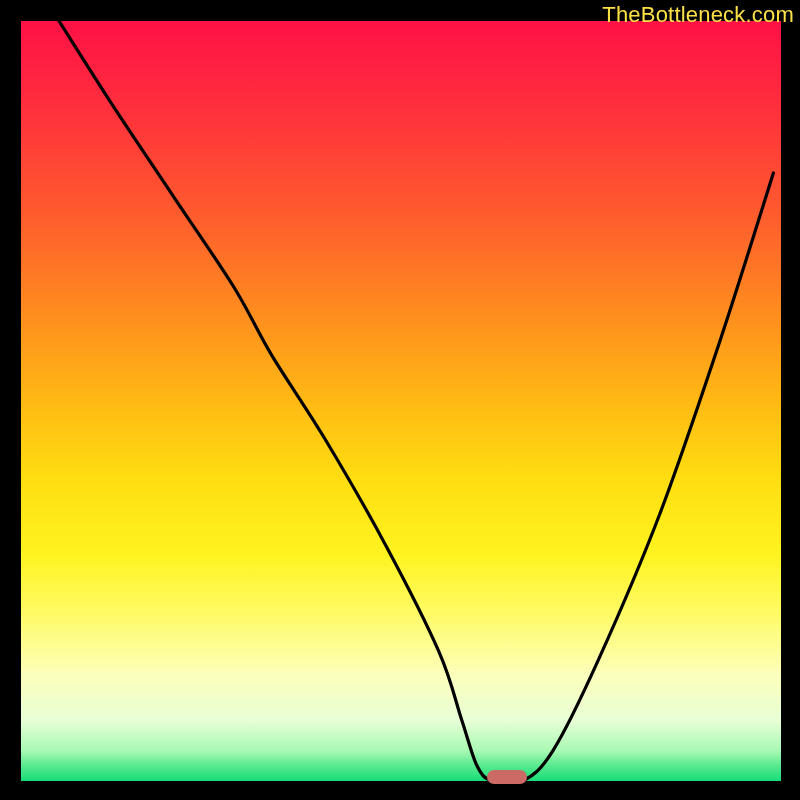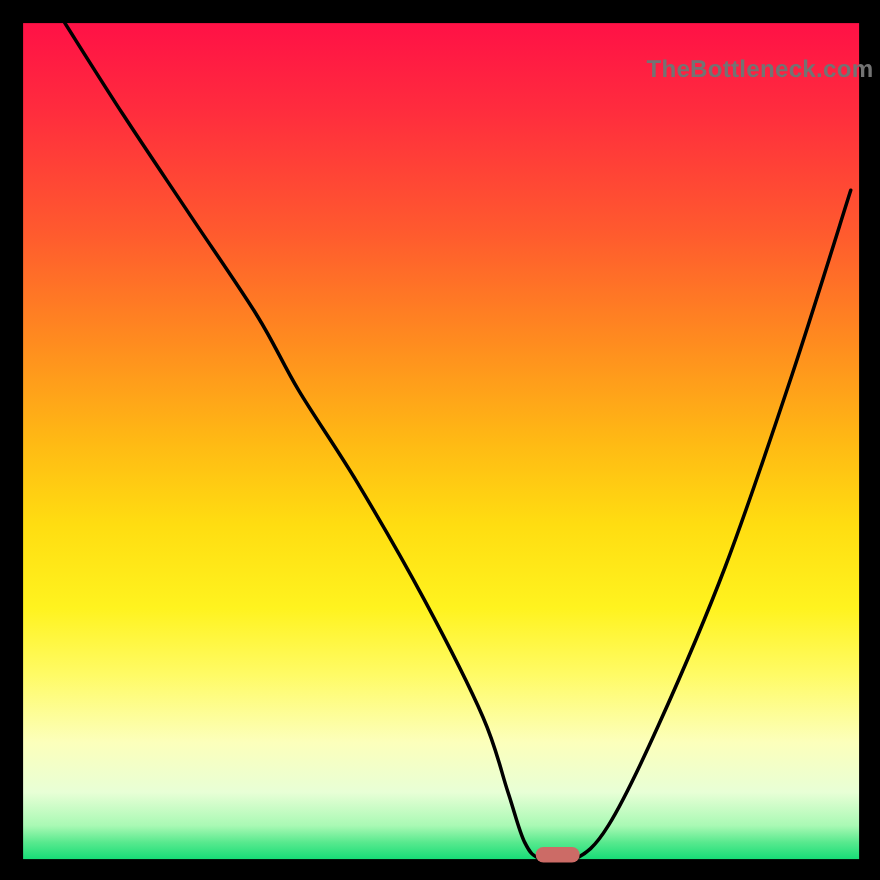--- a/index.html
+++ b/index.html
@@ -36,26 +36,25 @@
       #e8ffd6 92%,
       #a9f9b4 96%,
       #58e98e 98%,
       #17dd77 100%
     );
   }
   .watermark {
     position: absolute;
     top: 2px;
     right: 6px;
-    color: #737373;
+    color: #fde047;
     font-size: 22px;
-    font-weight: 700;
+    font-weight: 400;
     letter-spacing: 0.2px;
     user-select: none;
-    margin-top: 48px;
   }
   svg.curve {
     position: absolute;
     left: 0;
     top: 0;
     width: 760px;
     height: 760px;
   }
   .marker {
     position: absolute;

